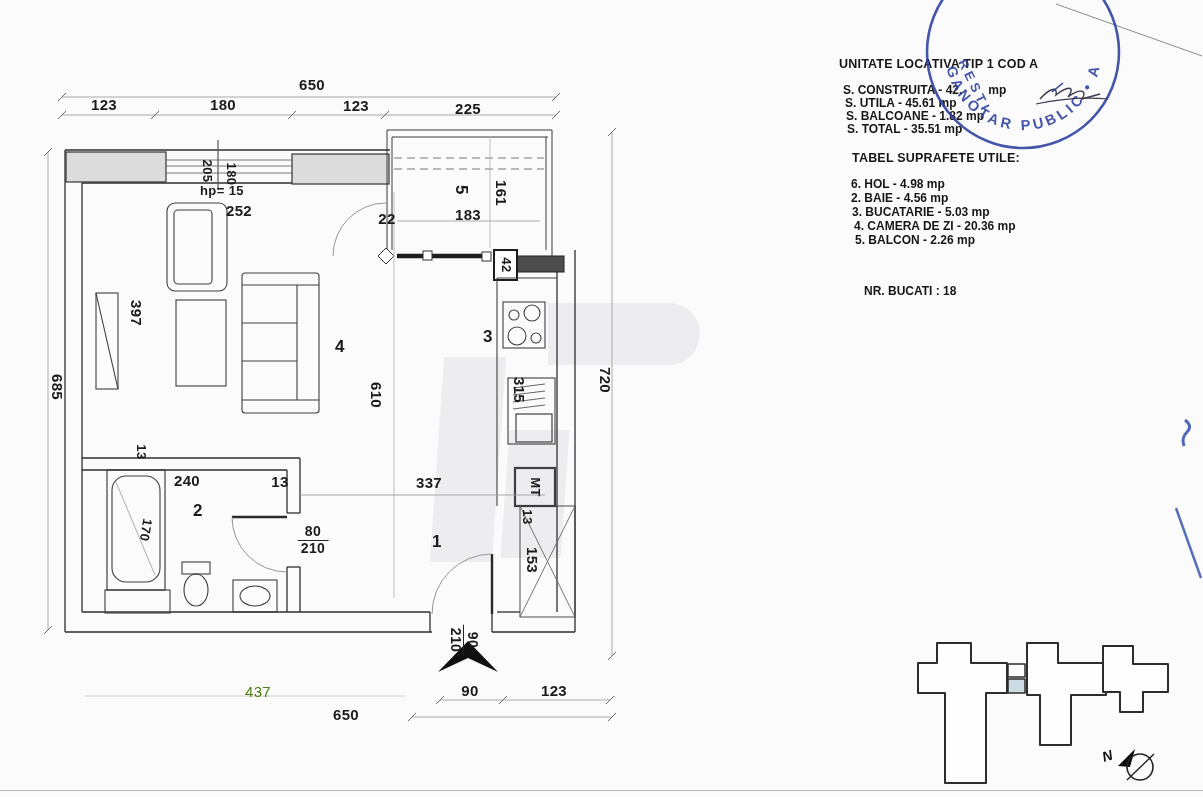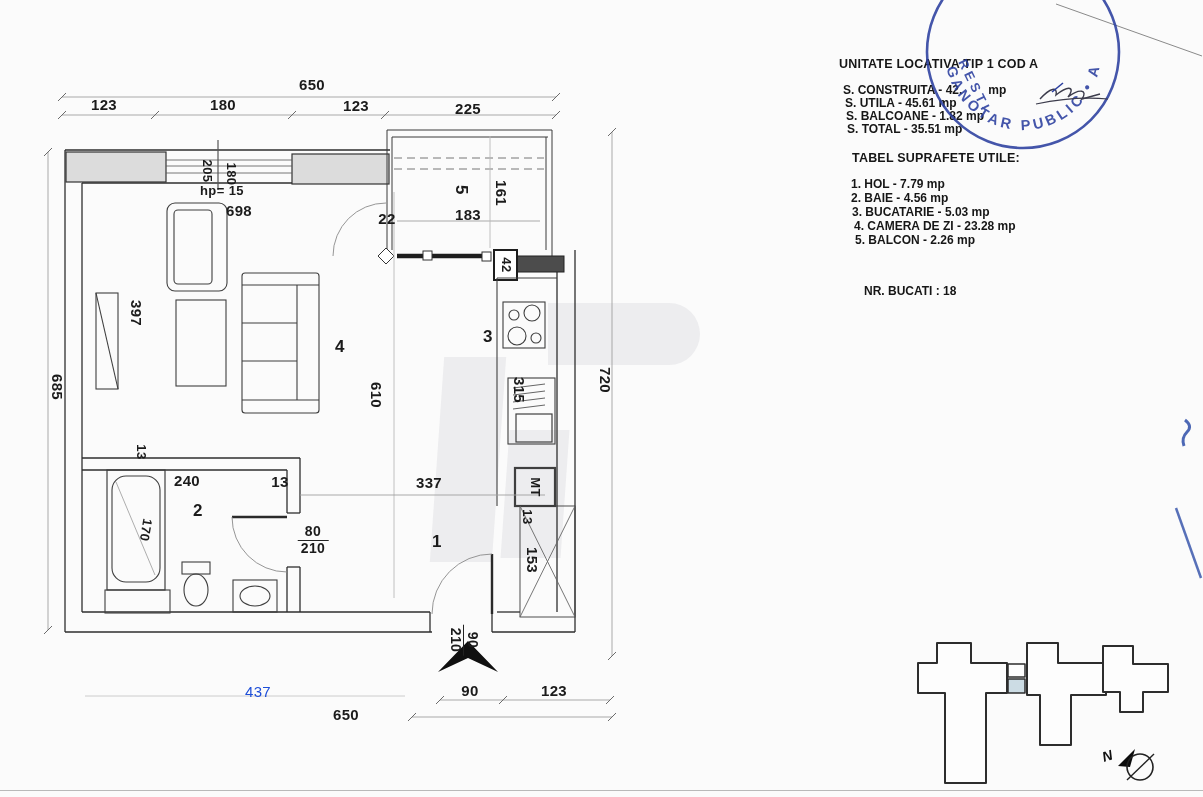--- a/index.html
+++ b/index.html
@@ -10,21 +10,21 @@
   
   #plan-art{position:absolute;left:0;top:0;z-index:1;}
   #stamp-art{position:absolute;left:0;top:0;z-index:5;pointer-events:none;}
   
   .lbl{position:absolute;z-index:3;font-size:15px;font-weight:600;color:#1b1b1b;
        white-space:nowrap;transform:translate(-50%,-50%);letter-spacing:.4px;}
   .lbl.r{transform:translate(-50%,-50%) rotate(90deg);}
   .lbl.r100{transform:translate(-50%,-50%) rotate(100deg);}
   .lbl.room{font-size:17px;font-weight:700;}
   .lbl.sm{font-size:13px;}
-  .lbl.faint{color:#1d4ed8;font-weight:400;}
+  .lbl.faint{color:#4d7c0f;font-weight:400;}
   .lbl.frac{display:flex;flex-direction:column;align-items:center;font-size:14px;line-height:15px;}
   .lbl.frac.r{transform:translate(-50%,-50%) rotate(90deg);}
   .frac .den{border-top:1.6px solid #222;margin-top:1px;padding:0 3px;}
   
   .ip{position:absolute;z-index:2;white-space:nowrap;}
   .ip-title{font-size:12.5px;font-weight:700;letter-spacing:.2px;}
   .ip-line{font-size:12px;font-weight:700;}
   .ip-line.b{font-weight:800;}
   .mp{margin-left:26px;}
   .page-bottom-line{position:absolute;left:0;top:790px;width:1203px;height:0;
@@ -199,21 +199,21 @@
   </svg>
 
   <div class="lbl" style="left:312px;top:84px">650</div>
   <div class="lbl" style="left:104px;top:104px">123</div>
   <div class="lbl" style="left:223px;top:104px">180</div>
   <div class="lbl" style="left:356px;top:105px">123</div>
   <div class="lbl" style="left:468px;top:108px">225</div>
   <div class="lbl r sm" style="left:207px;top:171px">205</div>
   <div class="lbl r sm" style="left:231px;top:174px">180</div>
   <div class="lbl sm" style="left:222px;top:190px">hp= 15</div>
-  <div class="lbl" style="left:239px;top:210px">698</div>
+  <div class="lbl" style="left:239px;top:210px">252</div>
   <div class="lbl" style="left:387px;top:218px">22</div>
   <div class="lbl" style="left:468px;top:214px">183</div>
   <div class="lbl r" style="left:501px;top:193px">161</div>
   <div class="lbl r room" style="left:461px;top:190px">5</div>
   <div class="lbl r sm" style="left:506px;top:265px">42</div>
   <div class="lbl r" style="left:57px;top:387px">685</div>
   <div class="lbl r" style="left:136px;top:313px">397</div>
   <div class="lbl room" style="left:340px;top:347px">4</div>
   <div class="lbl r" style="left:376px;top:395px">610</div>
   <div class="lbl r" style="left:605px;top:380px">720</div>
@@ -243,24 +243,24 @@
   <div class="lbl" style="left:346px;top:714px">650</div>
 
   <div class="ip ip-title" style="left:839px;top:57px">UNITATE LOCATIVA TIP 1 COD A</div>
   <div class="ip ip-line" style="left:843px;top:83px">
     <span>S. CONSTRUITA - 42.</span><span class="mp">mp</span>
   </div>
   <div class="ip ip-line" style="left:845px;top:96px">S. UTILA - 45.61 mp</div>
   <div class="ip ip-line" style="left:846px;top:109px">S. BALCOANE - 1.82 mp</div>
   <div class="ip ip-line b" style="left:847px;top:122px">S. TOTAL - 35.51 mp</div>
   <div class="ip ip-title" style="left:852px;top:151px">TABEL SUPRAFETE UTILE:</div>
-  <div class="ip ip-line" style="left:851px;top:177px">1. HOL - 7.79 mp</div>
+  <div class="ip ip-line" style="left:851px;top:177px">6. HOL - 4.98 mp</div>
   <div class="ip ip-line" style="left:851px;top:191px">2. BAIE - 4.56 mp</div>
   <div class="ip ip-line" style="left:852px;top:205px">3. BUCATARIE - 5.03 mp</div>
-  <div class="ip ip-line b" style="left:854px;top:219px">4. CAMERA DE ZI - 23.28 mp</div>
+  <div class="ip ip-line b" style="left:854px;top:219px">4. CAMERA DE ZI - 20.36 mp</div>
   <div class="ip ip-line b" style="left:855px;top:233px">5. BALCON - 2.26 mp</div>
   <div class="ip ip-line" style="left:864px;top:284px">NR. BUCATI : 18</div>
 
   <svg id="stamp-art" width="1203" height="797" viewBox="0 0 1203 797">
     <g opacity="0.88">
       <circle cx="1023" cy="52" r="96" stroke="#2b3f9f" stroke-width="2.6" fill="none"></circle>
       <path id="stampArc" d="M 945 52 A 78 78 0 0 0 1101 52" fill="none" stroke="none"></path>
       <text font-size="14.5" font-weight="bold" fill="#2b3f9f" letter-spacing="3.5">
         <textPath href="#stampArc" startOffset="16">GANOTAR PUBLIC • A</textPath>
       </text>

